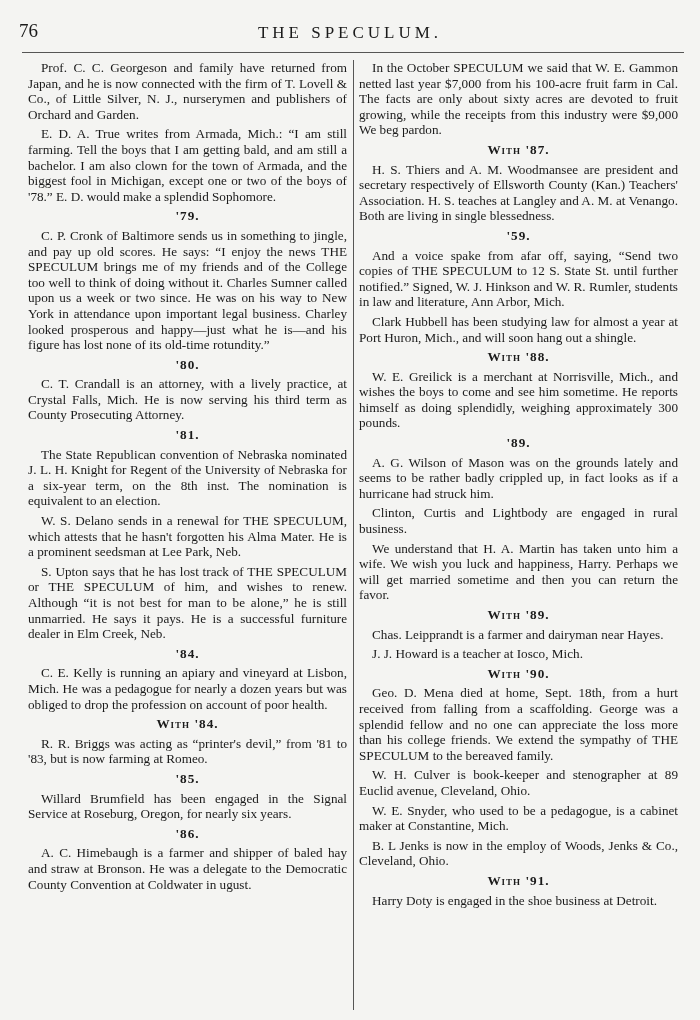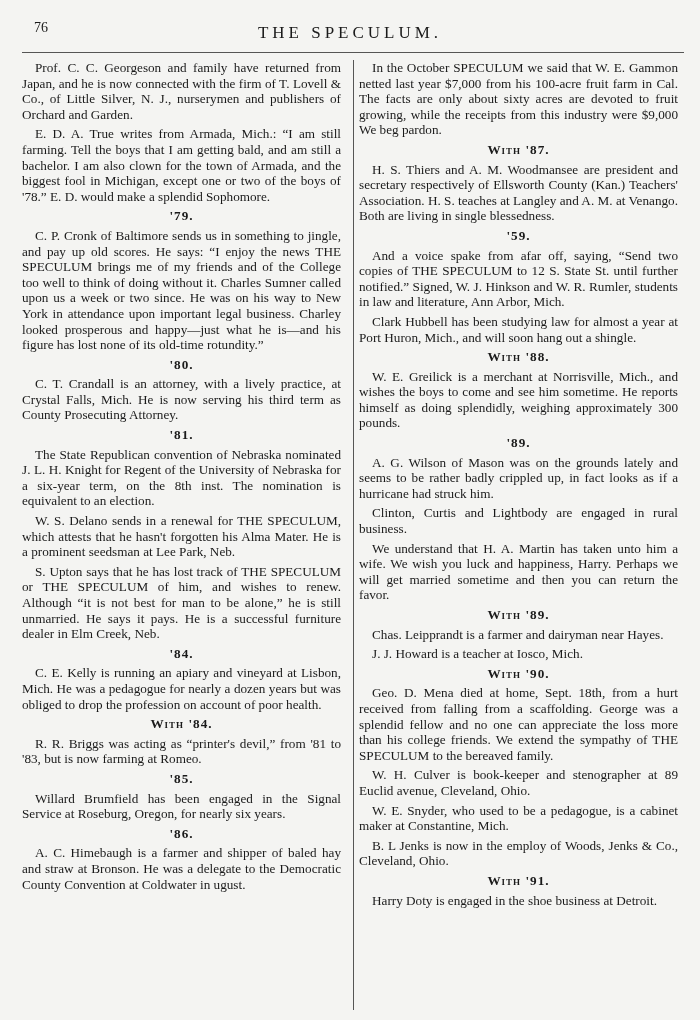--- a/index.html
+++ b/index.html
@@ -4,41 +4,41 @@
 <style>
   html, body { margin: 0; padding: 0; }
   body {
     width: 700px; height: 1020px; overflow: hidden;
     background: #f4f4f2;
     font-family: "Liberation Serif", "DejaVu Serif", serif;
     color: #1a1a1a;
     position: relative;
   }
   .page-num {
-    position: absolute; left: 34px; top: 20px;
-    font-size: 14px; letter-spacing: 0px; text-align: right;
+    position: absolute; left: 19px; top: 20px;
+    font-size: 19px; letter-spacing: 0px; text-align: right;
   }
   .masthead {
     position: absolute; left: 0; width: 700px; top: 23px;
     text-align: center; font-size: 17px; letter-spacing: 4px;
   }
   .rule {
     position: absolute; left: 22px; width: 662px; top: 52px;
     border-top: 1.5px solid #555;
   }
   .col-divider {
     position: absolute; left: 353px; top: 60px; height: 950px;
     border-left: 1px solid #555;
   }
   .col {
     position: absolute; top: 60px;
     font-size: 13.2px; line-height: 15.6px;
     text-align: justify;
   }
-  .col.left { left: 22px; width: 319px; }
+  .col.left { left: 28px; width: 319px; }
   .col.right { left: 359px; width: 319px; }
   .col p { margin: 0 0 4px 0; text-indent: 13px; }
   .col .heading {
     text-align: center; text-indent: 0; margin: 2px 0 4px 0;
     font-variant: small-caps; letter-spacing: 1px; font-weight: bold;
   }
 </style>
 </head>
 <body>
 

